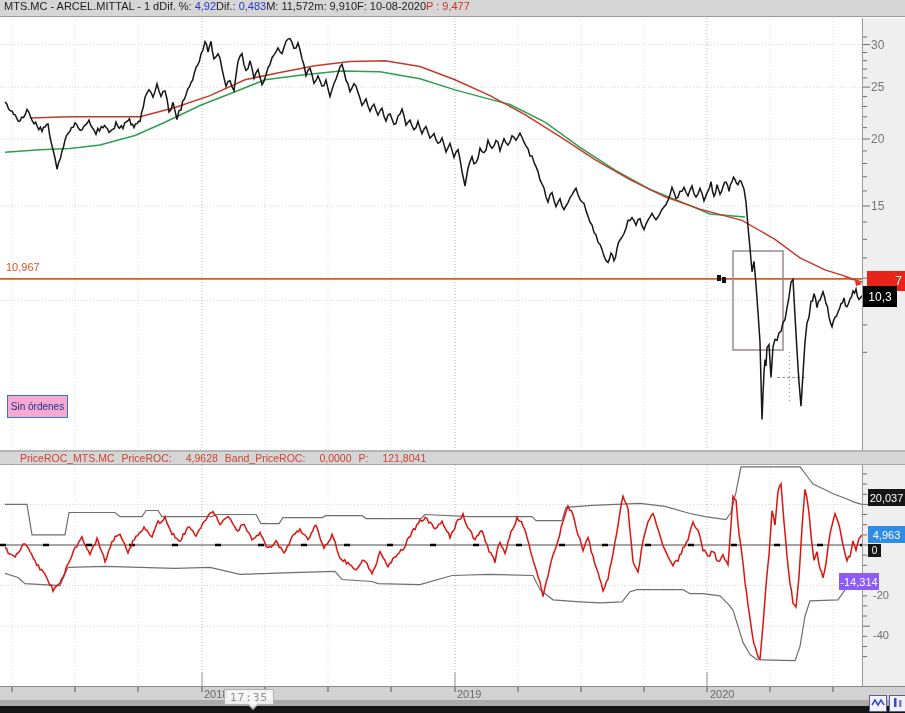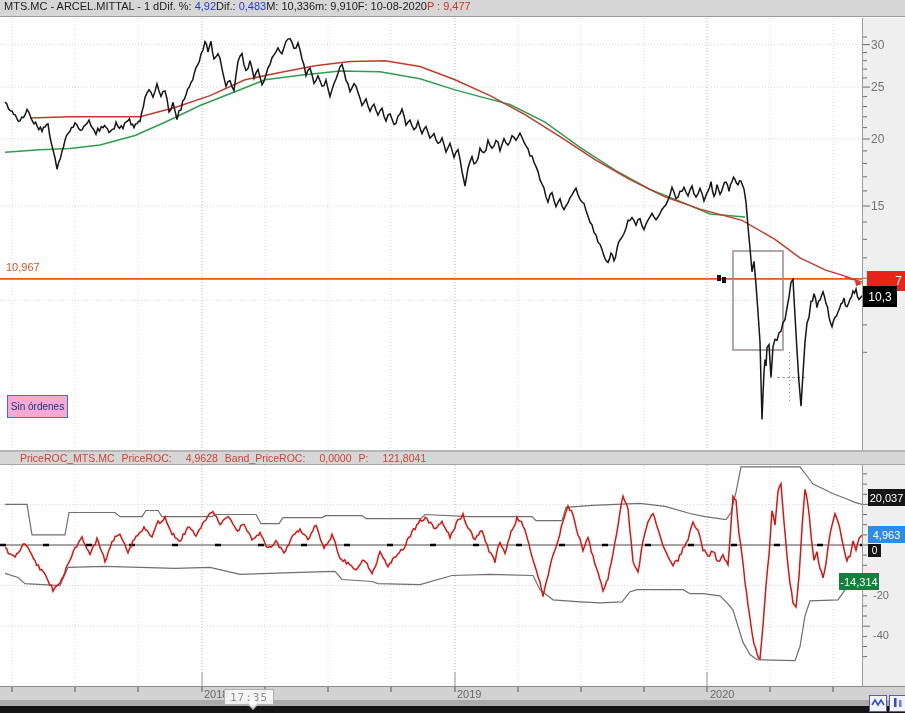--- a/index.html
+++ b/index.html
@@ -38,21 +38,21 @@
   .price-label{position:absolute;left:871px;font-size:12px;color:#737373;z-index:5}
   #pl-30{top:38px}#pl-25{top:80px}#pl-20{top:132px}#pl-15{top:199px}
 
   .vbox{position:absolute;color:#fff;display:flex;align-items:center;justify-content:center;z-index:6}
   #box-red{left:867px;top:271px;width:38px;height:20px;background:#e8231a;font-size:12px;
      justify-content:flex-end;padding-right:3px;box-sizing:border-box}
   #box-black{left:863px;top:286px;width:34px;height:21px;background:#000;font-size:12px}
   #box-bupper{left:868px;top:489px;width:37px;height:17px;background:#151515;font-size:11px}
   #box-roc{left:868px;top:526px;width:37px;height:17px;background:#2e8be6;font-size:11px}
   #box-zero{left:868px;top:544px;width:13px;height:13px;background:#151515;font-size:10px}
-  #box-blower{left:839px;top:573px;width:40px;height:17px;background:#15803d;font-size:11px}
+  #box-blower{left:839px;top:573px;width:40px;height:17px;background:#8b5cf6;font-size:11px}
   .roc-grey{position:absolute;left:873px;font-size:11px;color:#6e6e6e;z-index:5}
   #rg-m20{top:589px}#rg-m40{top:629px}
 
   .hline-label{position:absolute;left:6px;top:261px;font-size:11px;color:#d8551f;z-index:5}
 
   .badge{position:absolute;left:7px;top:395px;width:61px;height:23px;background:#f9a8d4;
     border:1px solid #2b7fb3;color:#17367f;font-size:10px;display:flex;align-items:center;
     justify-content:center;box-sizing:border-box;z-index:6}
 
   .year-label{position:absolute;top:688px;font-size:11px;color:#6a6a6a;z-index:5}
@@ -83,21 +83,21 @@
   <span class="pair">
     <span>Dif. %:</span>
     <span class="t-blue">4,92</span>
   </span>
   <span class="pair">
     <span>Dif.:</span>
     <span class="t-blue">0,483</span>
   </span>
   <span class="pair">
     <span>M:</span>
-    <span>10,336</span>
+    <span>11,572</span>
   </span>
   <span class="pair">
     <span>m:</span>
     <span>9,910</span>
   </span>
   <span class="pair">
     <span>F:</span>
     <span>10-08-2020</span>
   </span>
   <span class="pair t-red">

